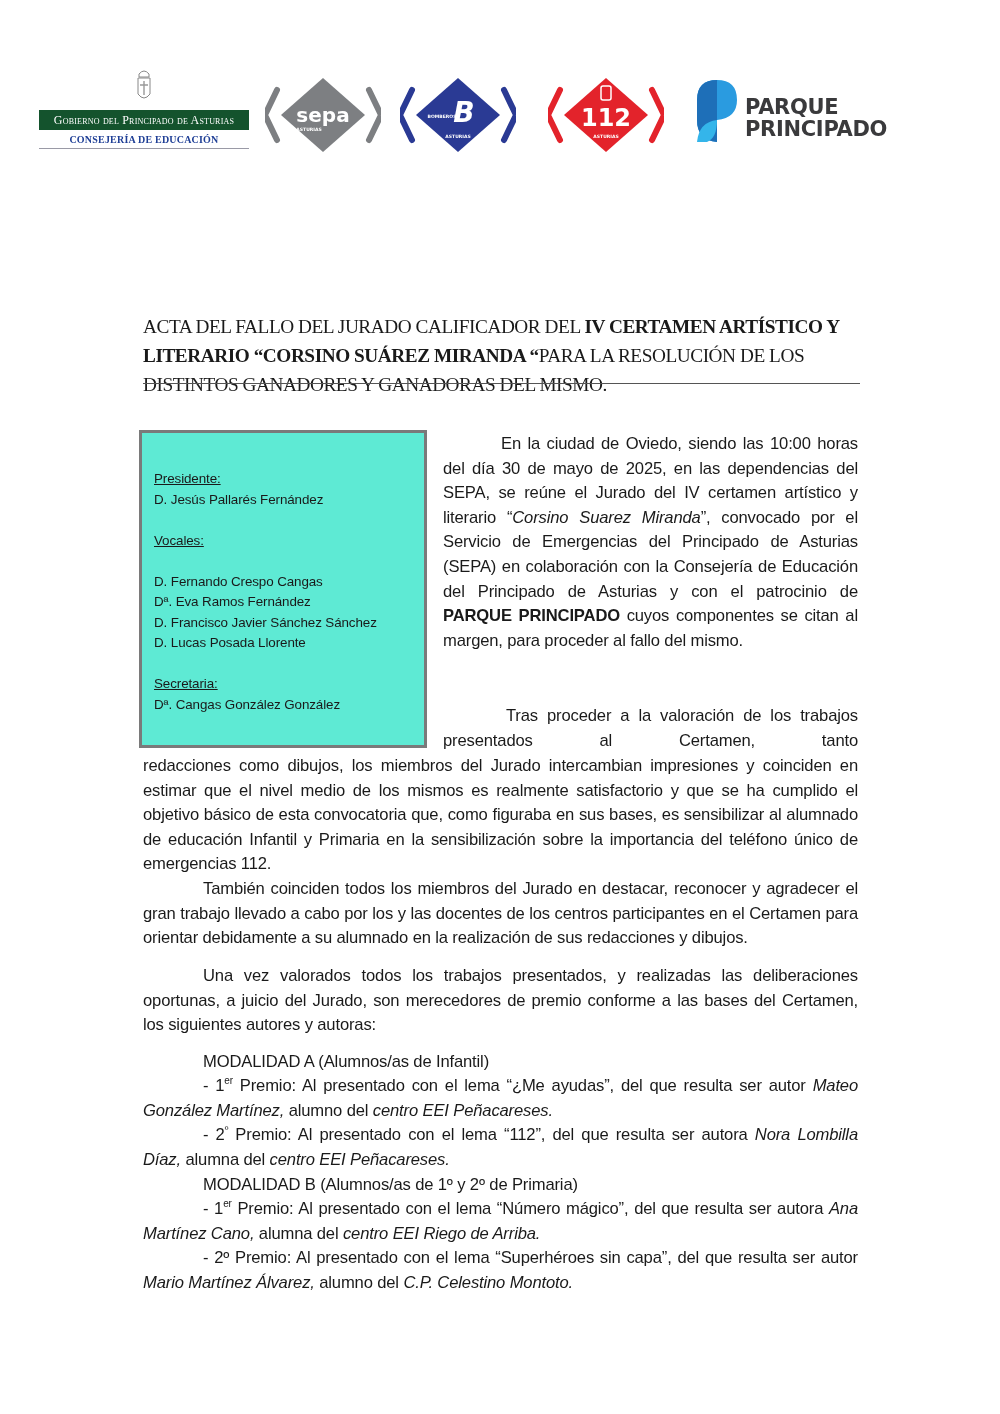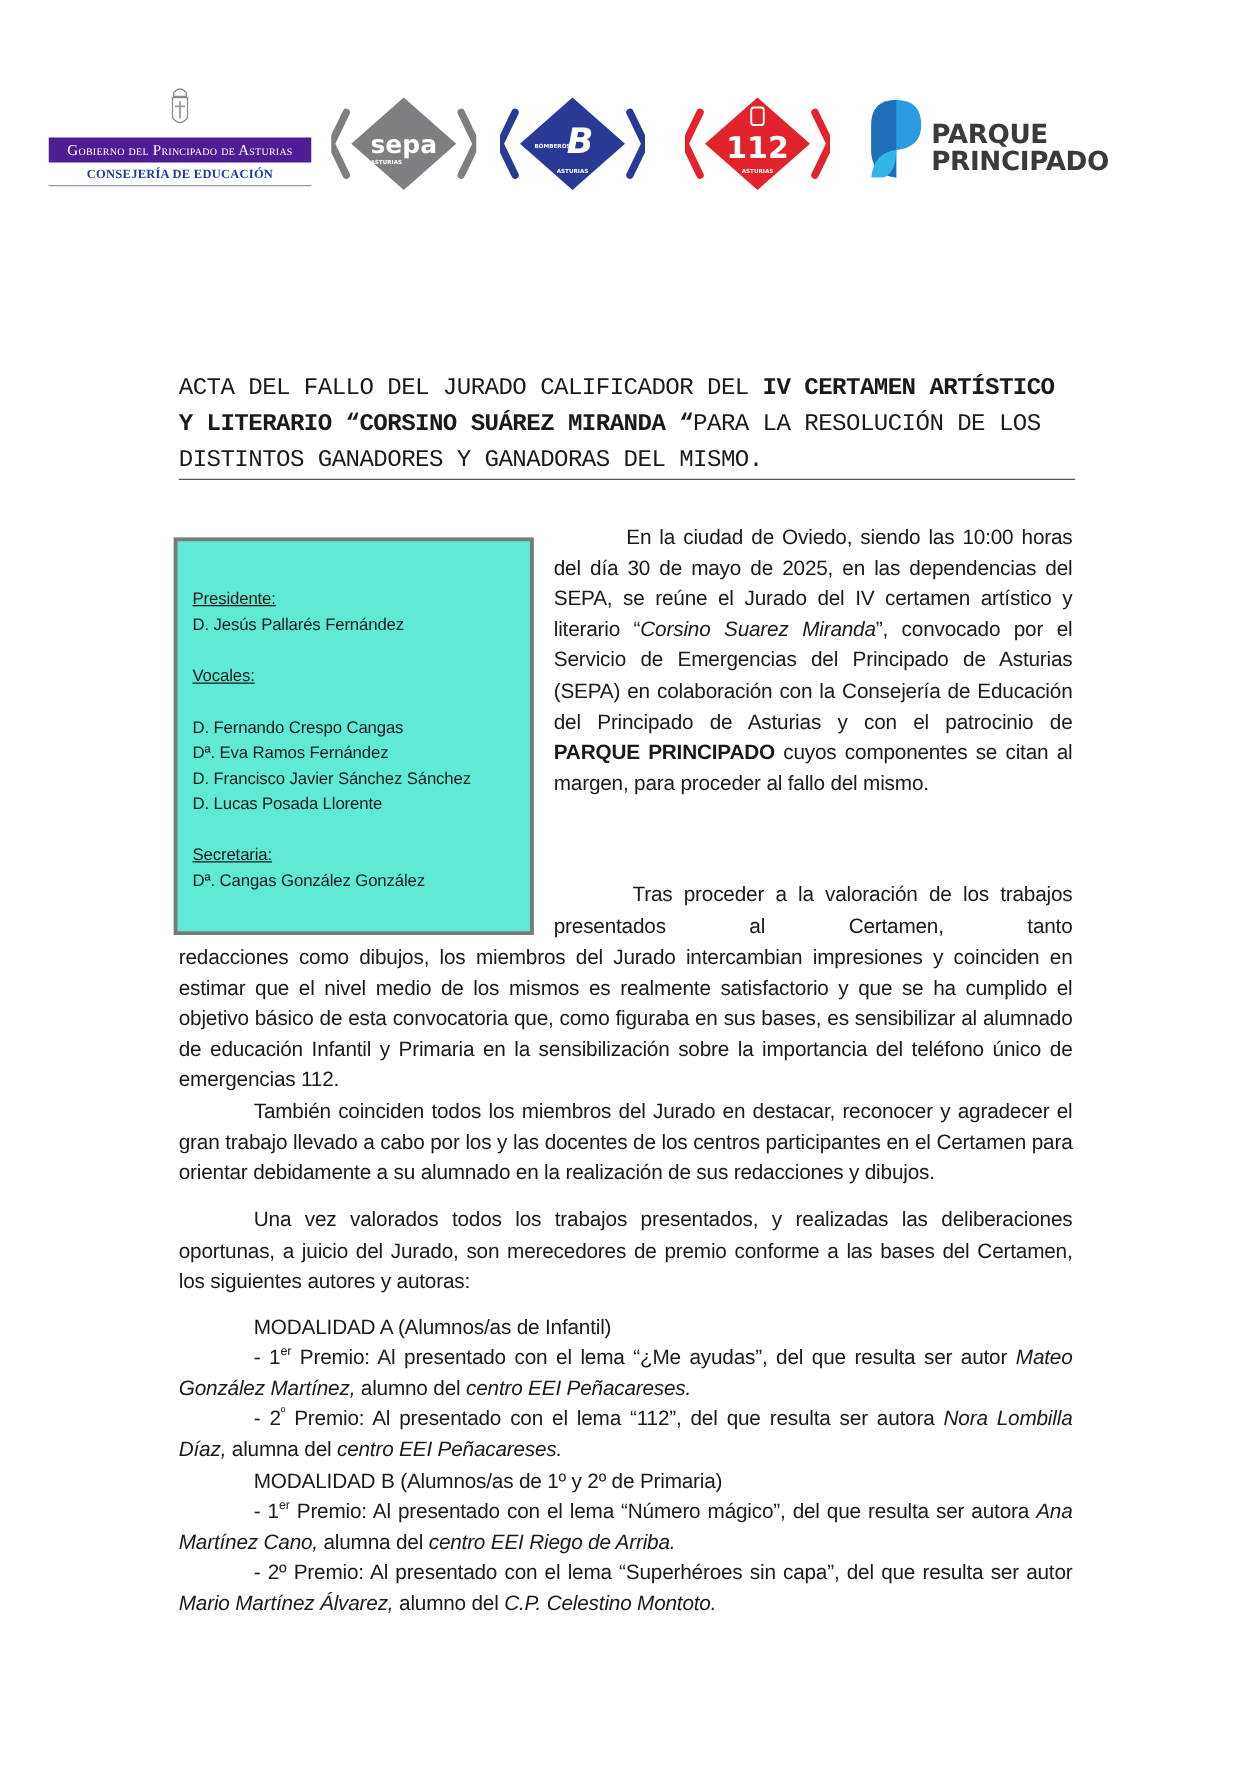--- a/index.html
+++ b/index.html
@@ -2,57 +2,57 @@
 <html><head>
 <meta charset="utf-8">
 <style>
   html, body { margin: 0; padding: 0; background: #ffffff; }
   body { width: 1000px; height: 1414px; position: relative; overflow: hidden;
          font-family: "Liberation Sans", sans-serif; color: #1a1a1a; }
 
   
   .logo-gov { position: absolute; left: 39px; top: 68px; width: 210px; height: 82px; }
   .gov-crest { position: absolute; left: 96px; top: 0; width: 18px; height: 36px; }
-  .gov-band { position: absolute; left: 0; top: 42px; width: 210px; height: 20px; background: #4c1d95;
+  .gov-band { position: absolute; left: 0; top: 42px; width: 210px; height: 20px; background: #14532d;
               color: #fff; font-family: "Liberation Serif", serif; font-size: 12px; letter-spacing: 0.2px;
               display: flex; align-items: center; justify-content: center; font-variant: small-caps; }
   .gov-sub { position: absolute; left: 0; top: 66px; width: 210px; text-align: center;
              font-family: "Liberation Serif", serif; font-size: 10px; color: #1f3f96; font-weight: bold; letter-spacing: 0.2px; }
   .gov-rule { position: absolute; left: 0; top: 80px; width: 210px; height: 1px; background: #9a9aa6; }
 
   .badge { position: absolute; top: 76px; width: 116px; height: 78px; text-align: right; }
   .badge svg { width: 100%; height: 100%; display: block; }
   .badge-sepa { left: 265px; }
   .badge-bomberos { left: 400px; }
   .badge-112 { left: 548px; }
 
   .logo-parque { position: absolute; left: 695px; top: 78px; width: 210px; height: 68px; }
   .parque-mark { position: absolute; left: 0; top: 0; width: 42px; height: 66px; }
   .parque-text { position: absolute; left: 50px; top: 18px; font-family: "DejaVu Sans", sans-serif;
                  font-weight: bold; font-size: 21px; line-height: 22px; color: #3a3a3c; letter-spacing: -0.3px; }
 
   
-  .title { position: absolute; left: 143px; top: 296px; width: 716px; font-family: Liberation Mono, monospace;
+  .title { position: absolute; left: 143px; top: 312px; width: 716px; font-family: Liberation Serif, serif;
            font-size: 19.3px; line-height: 29px; color: #1a1a1a; text-transform: none; letter-spacing: -0.45px; }
   .title b { font-weight: bold; }
   .title-rule { position: absolute; left: 143px; top: 383px; width: 717px; height: 1px; background: #555; }
 
   
   .jury { position: absolute; left: 139px; top: 430px; width: 282px; height: 312px;
           border: 3px solid #7a7a7a; background: #5eead4; box-sizing: content-box; }
   .jury-inner { position: absolute; left: 12px; top: 36px; font-size: 13.4px; line-height: 20.5px; color: #1a1a1a; letter-spacing: -0.1px; }
   .jury-label { text-decoration: underline; }
   .gap { height: 20.5px; }
 
   
   .txt { position: absolute; font-size: 16.6px; line-height: 24.6px; color: #1a1a1a; text-align: justify;
          letter-spacing: -0.15px; }
   .txt i { font-style: italic; }
   .txt b { font-weight: bold; }
-  .p1 { left: 443px; top: 418px; width: 415px; text-indent: 58px; }
+  .p1 { left: 443px; top: 432px; width: 415px; text-indent: 58px; }
   .p2a { left: 443px; top: 704px; width: 415px; text-indent: 63px; }
   .p2b { left: 143px; top: 754px; width: 715px; }
   .full { left: 143px; width: 715px; }
   .ind-sm { text-indent: 60px; }
   .justify-last { text-align-last: justify; }
   sup { font-size: 10px; line-height: 0; vertical-align: 7px; }
 </style>
 </head>
 <body>
 

